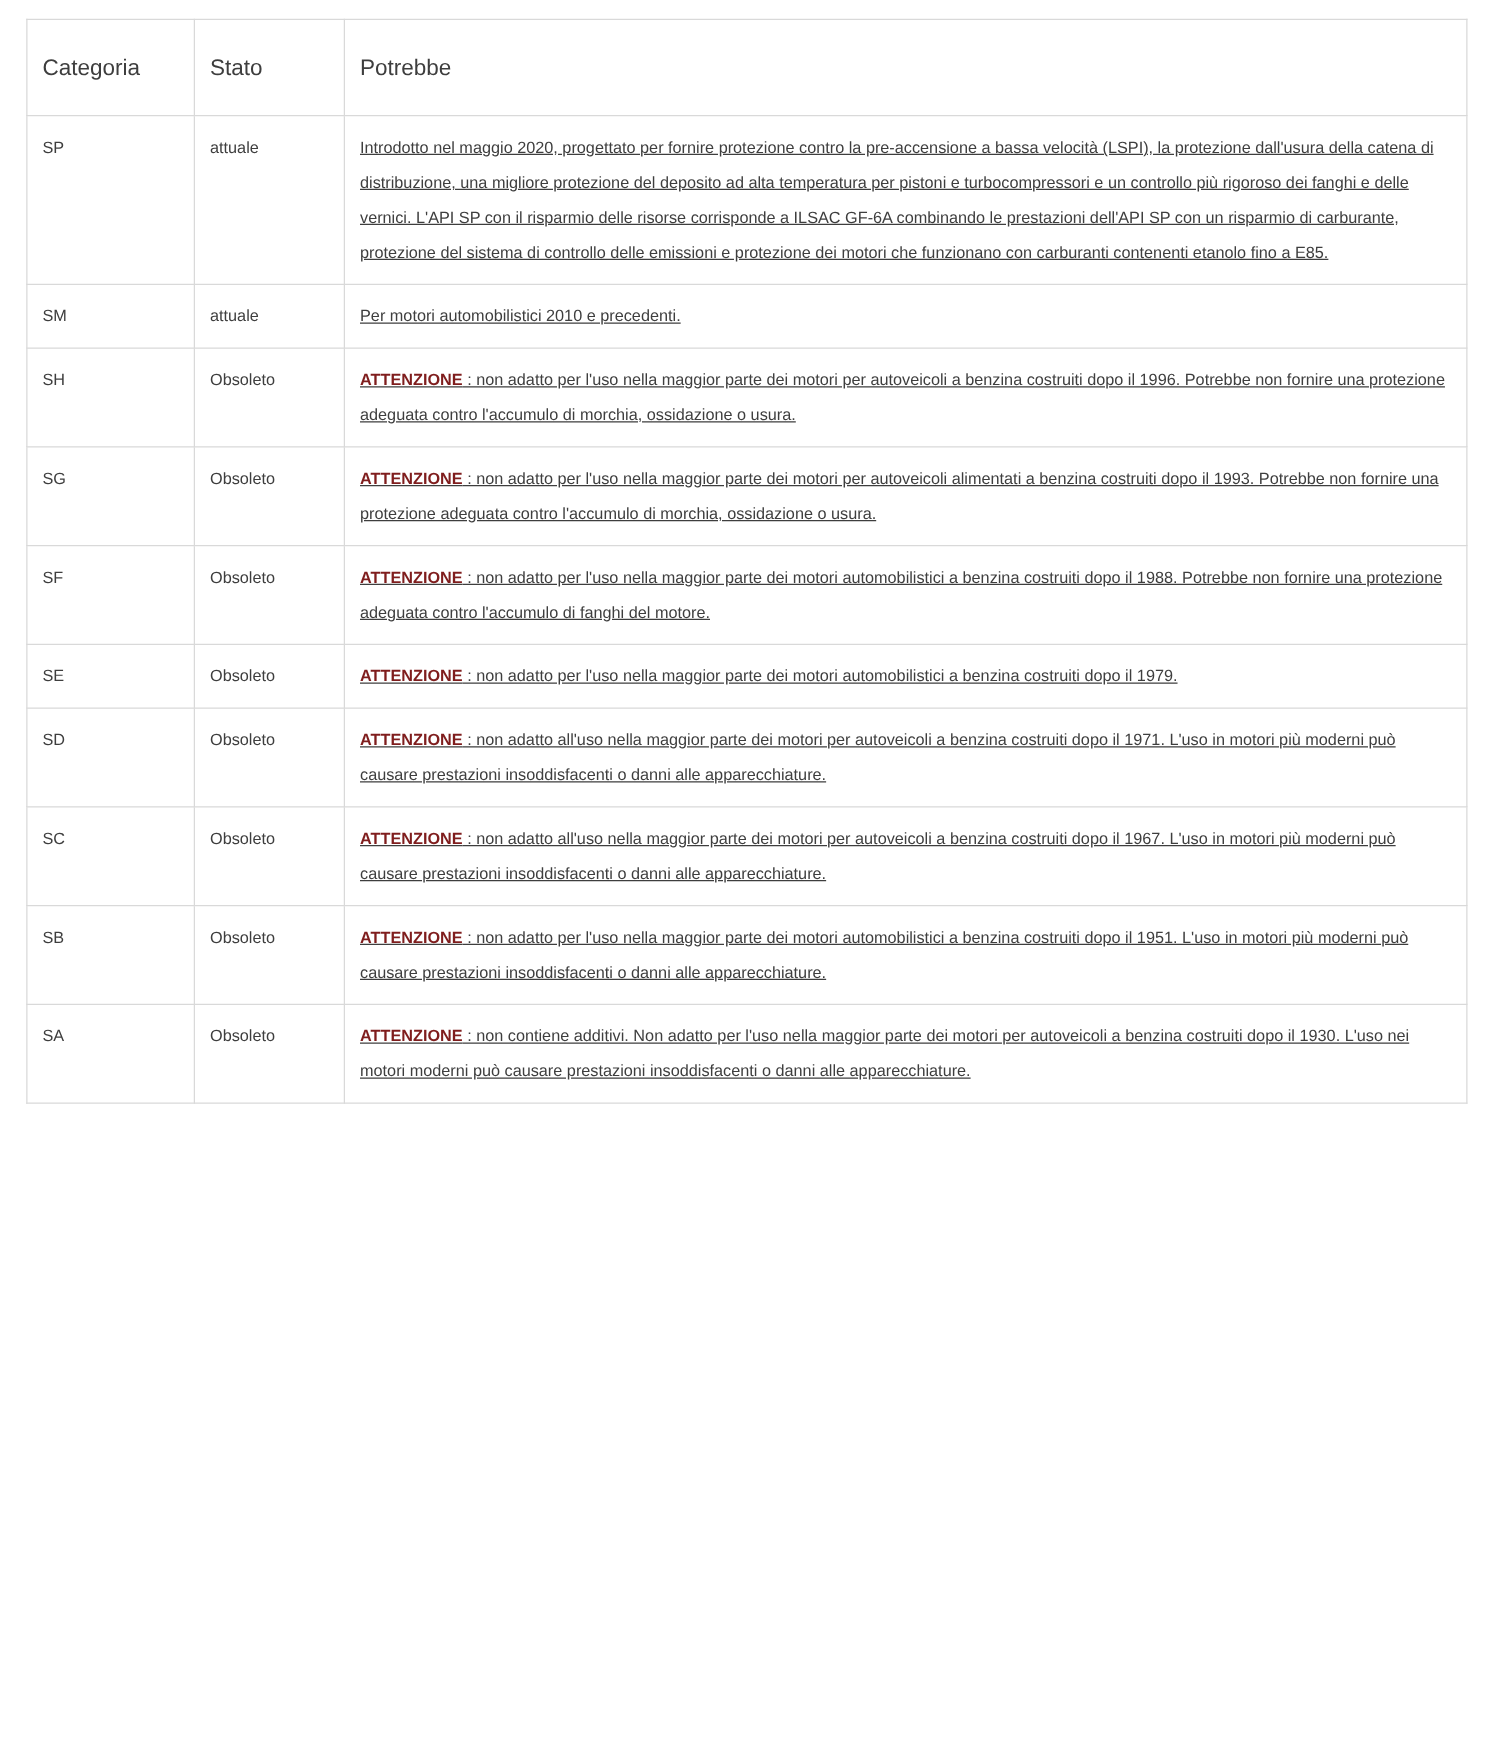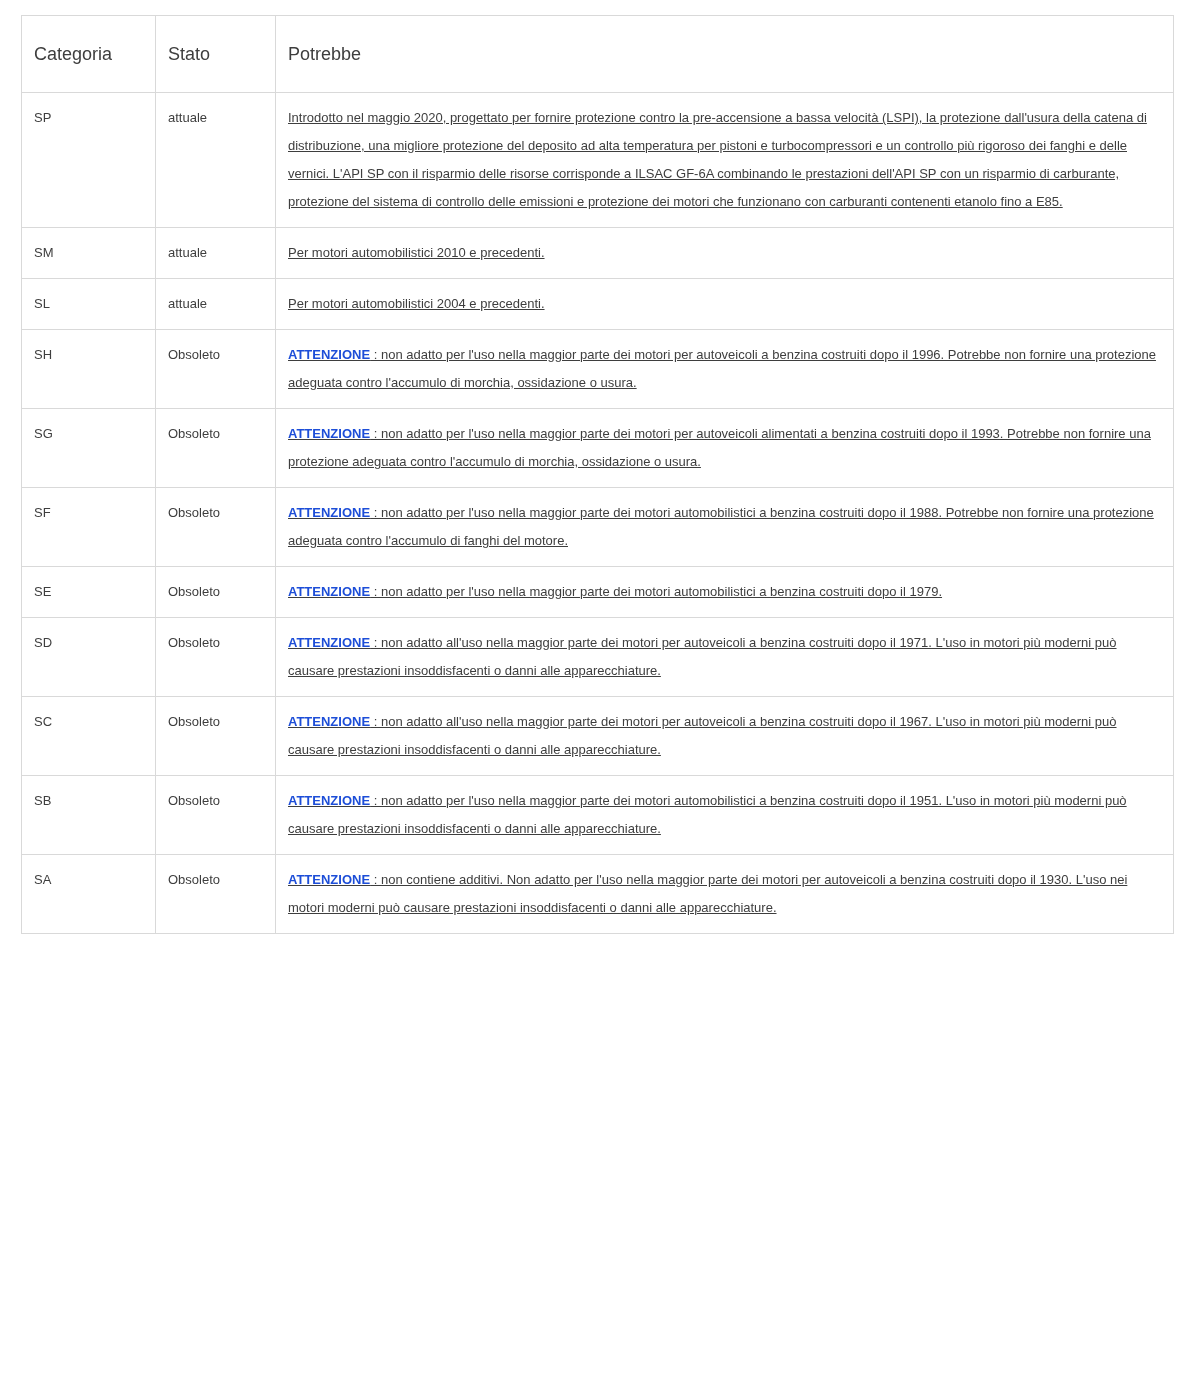--- a/index.html
+++ b/index.html
@@ -42,21 +42,21 @@
     padding-top: 24px;
     padding-bottom: 24px;
     font-size: 18px;
   }
   col.col-cat   { width: 134px; }
   col.col-stato { width: 120px; }
   col.col-serv  { width: 898px; }
   td.service-cell { padding-right: 40px; text-decoration: underline; }
   .warn {
     font-weight: 700;
-    color: #1d4ed8;
+    color: #7f1d1d;
     text-align: right;
   }
 </style>
 </head>
 <body>
 
 <div class="page">
   <table class="api-table">
     <colgroup>
       <col class="col-cat">
@@ -77,25 +77,20 @@
     <td class="service-cell"><strong class="warn"></strong><span>Introdotto nel maggio 2020, progettato per fornire protezione contro la pre-accensione a bassa velocità (LSPI), la protezione dall'usura della catena di distribuzione, una migliore protezione del deposito ad alta temperatura per pistoni e turbocompressori e un controllo più rigoroso dei fanghi e delle vernici. L'API SP con il risparmio delle risorse corrisponde a ILSAC GF-6A combinando le prestazioni dell'API SP con un risparmio di carburante, protezione del sistema di controllo delle emissioni e protezione dei motori che funzionano con carburanti contenenti etanolo fino a E85.</span></td>
   </tr>
 
 
   <tr>
     <td>SM</td>
     <td>attuale</td>
     <td class="service-cell"><strong class="warn"></strong><span>Per motori automobilistici 2010 e precedenti.</span></td>
   </tr>
 
-  <tr>
-    <td>SL</td>
-    <td>attuale</td>
-    <td class="service-cell"><strong class="warn"></strong><span>Per motori automobilistici 2004 e precedenti.</span></td>
-  </tr>
 
 
   <tr>
     <td>SH</td>
     <td>Obsoleto</td>
     <td class="service-cell"><strong class="warn">ATTENZIONE</strong><span> : non adatto per l'uso nella maggior parte dei motori per autoveicoli a benzina costruiti dopo il 1996. Potrebbe non fornire una protezione adeguata contro l'accumulo di morchia, ossidazione o usura.</span></td>
   </tr>
 
   <tr>
     <td>SG</td>

